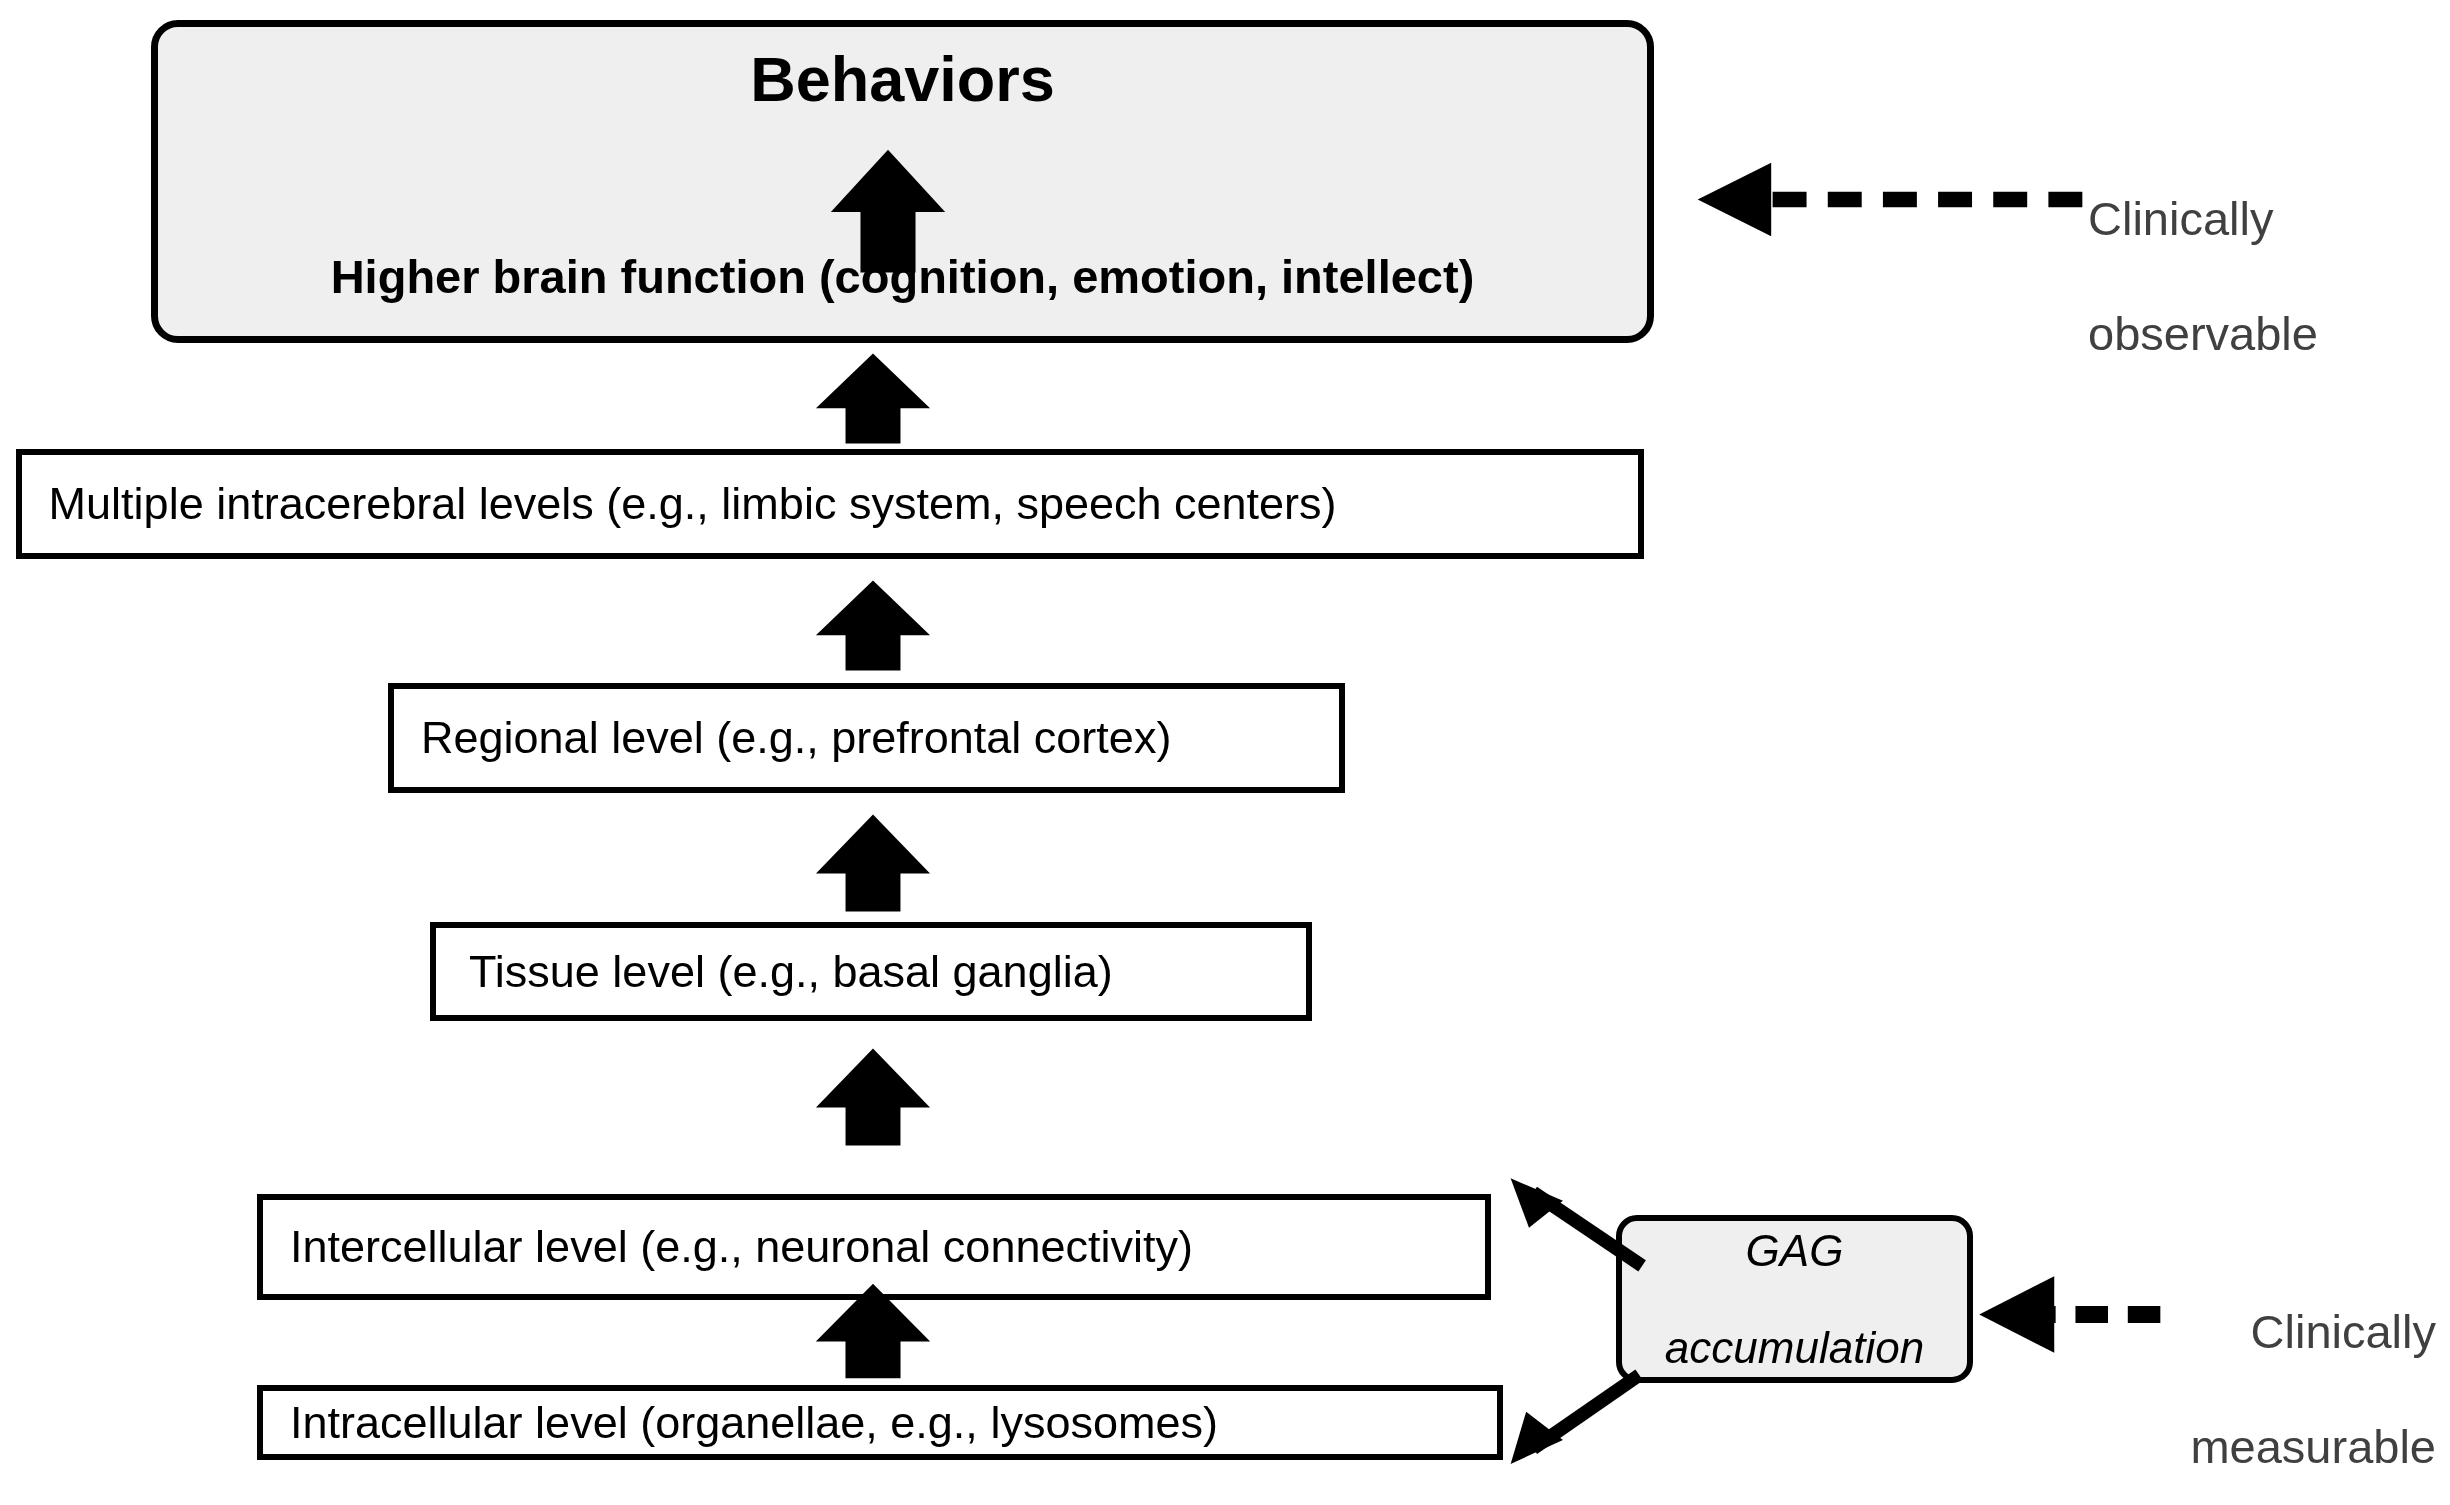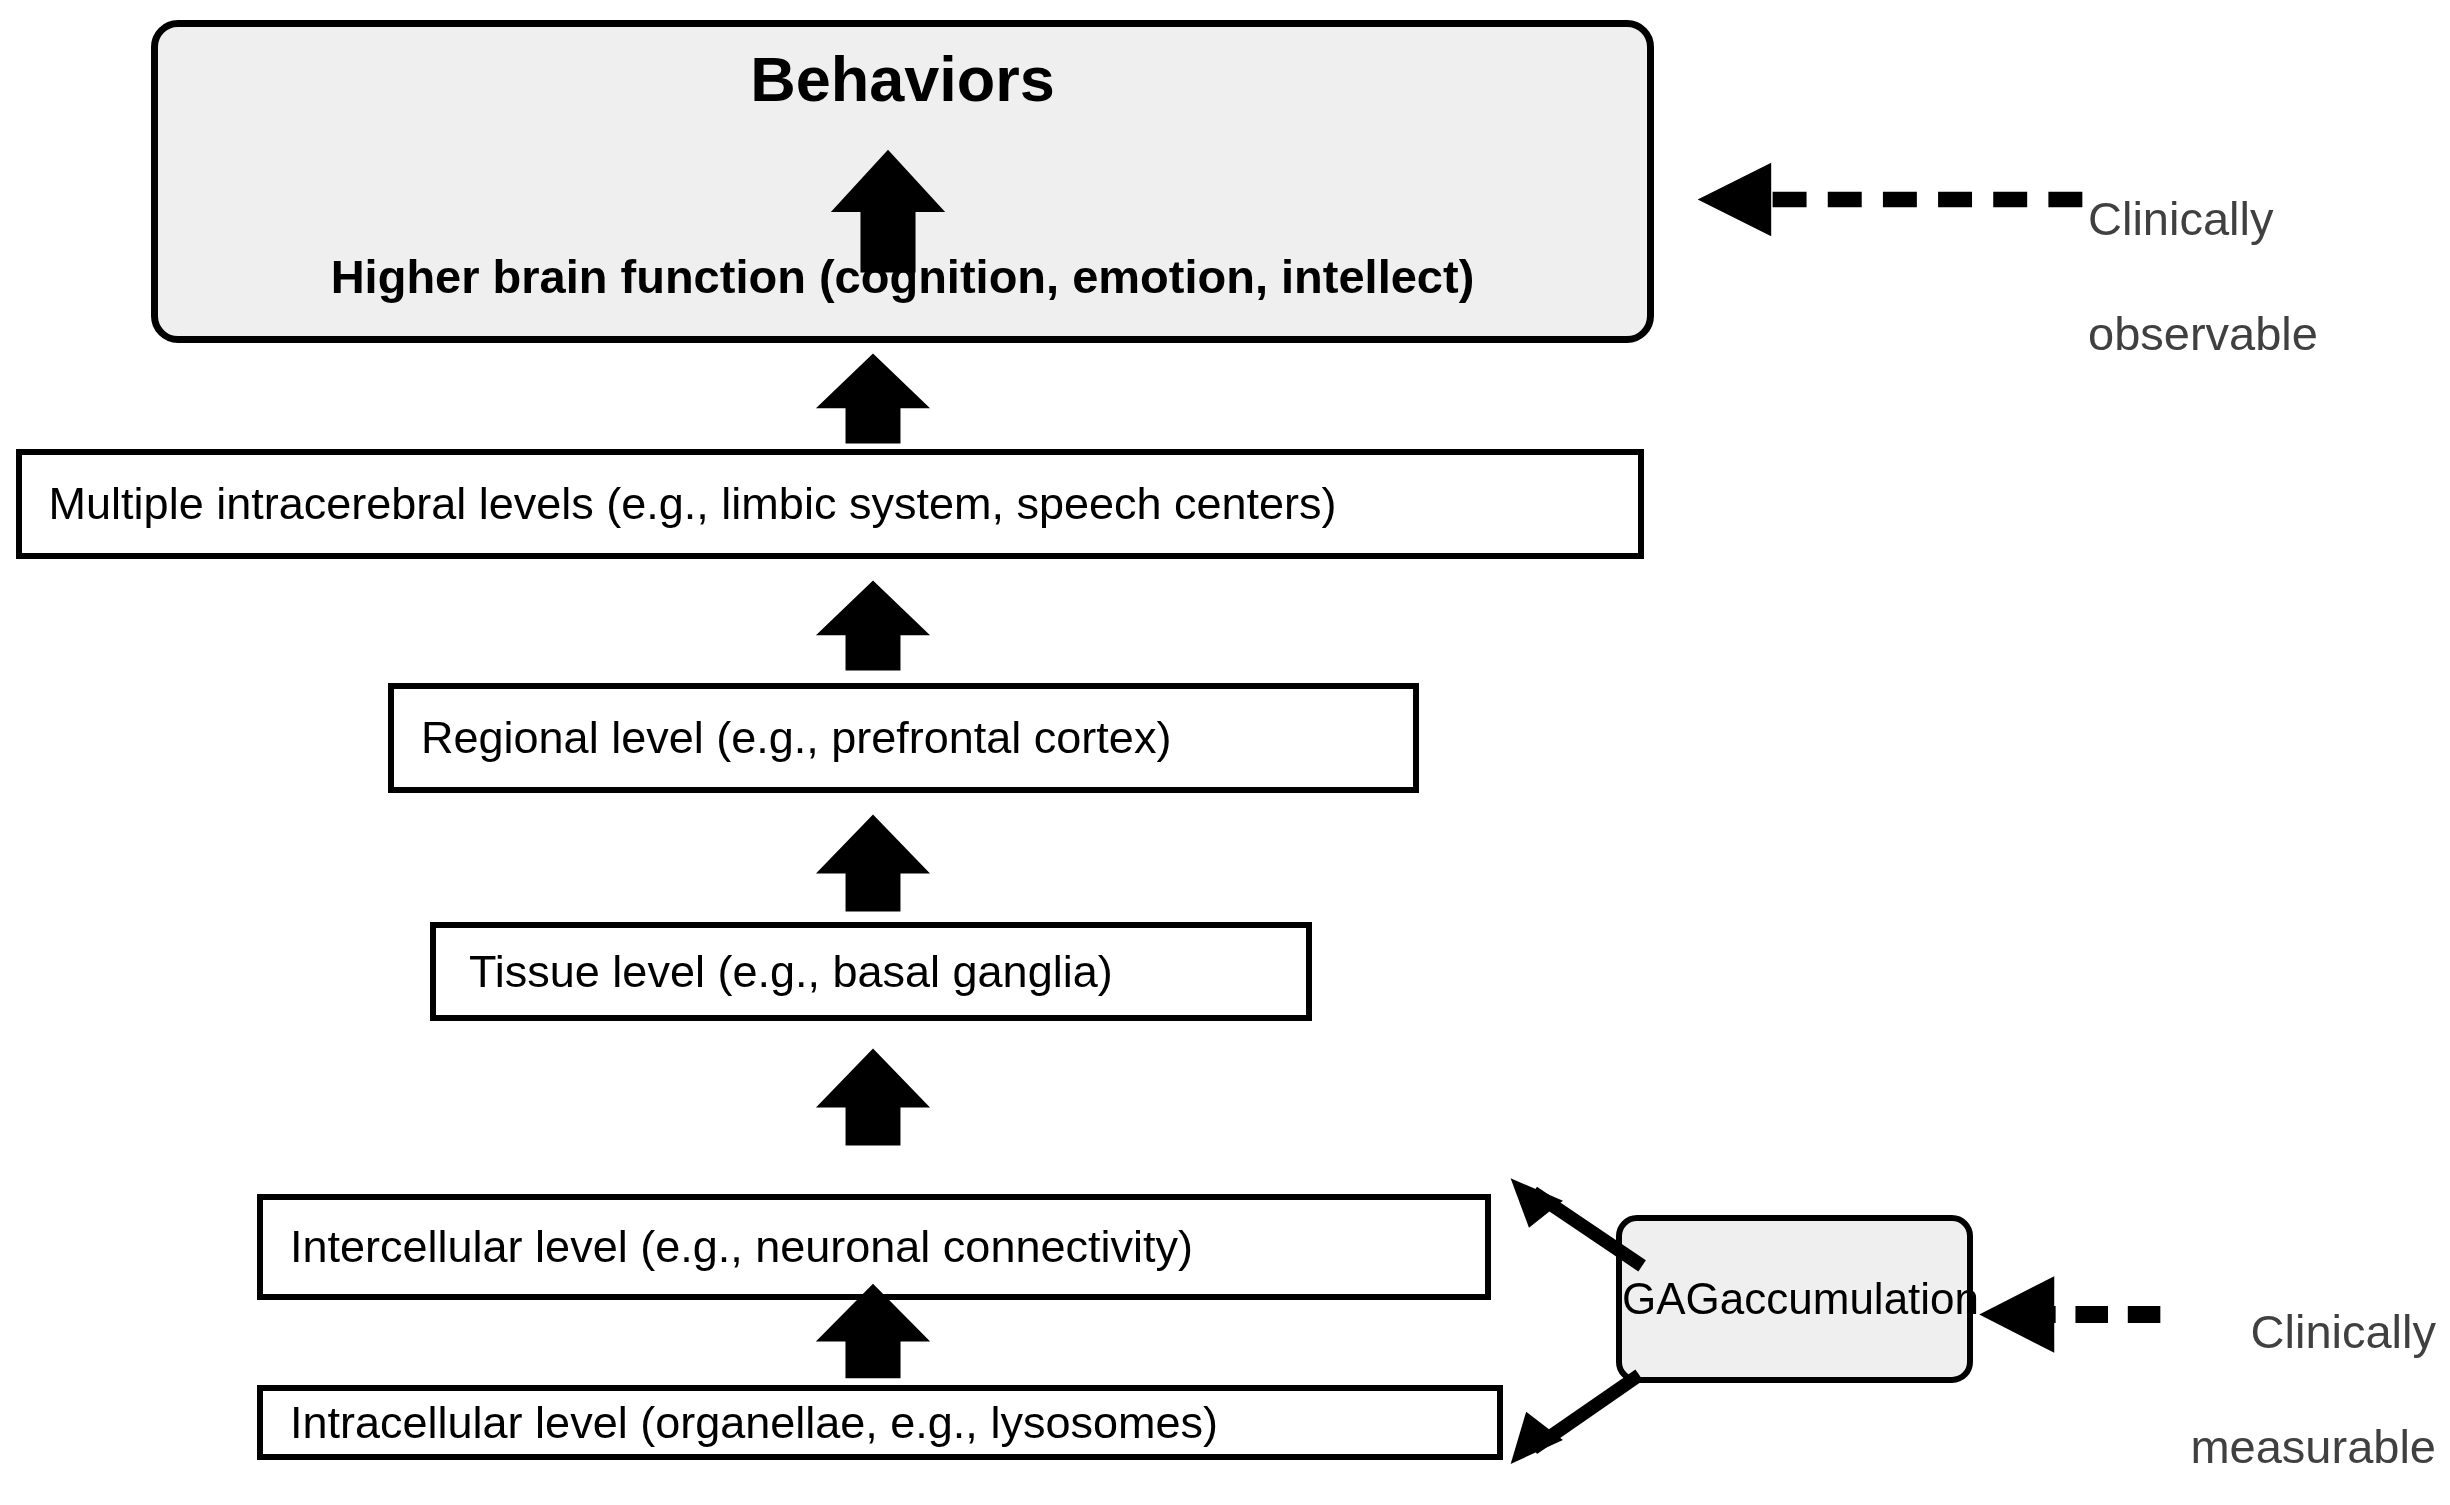--- a/index.html
+++ b/index.html
@@ -103,21 +103,21 @@
   </svg>
 
   <div class="box" style="left:15.6px;top:449px;width:1628px;height:110px;">
     <span class="box-label" style="padding-left:27px;">Multiple intracerebral levels (e.g., limbic system, speech centers)</span>
   </div>
 
   <svg class="up-arrow" style="left:813px;top:579px;" width="120" height="93" viewBox="0 0 170 132">
     <polygon points="85,2 166,80 124,80 124,130 46,130 46,80 4,80" fill="#000000"></polygon>
   </svg>
 
-  <div class="box" style="left:388px;top:683px;width:1031px;height:110px;">
+  <div class="box" style="left:388px;top:683px;width:957px;height:110px;">
     <span class="box-label" style="padding-left:27px;">Regional level (e.g., prefrontal cortex)</span>
   </div>
 
   <svg class="up-arrow" style="left:813px;top:813px;" width="120" height="100" viewBox="0 0 170 142">
     <polygon points="85,2 166,86 124,86 124,140 46,140 46,86 4,86" fill="#000000"></polygon>
   </svg>
 
   <div class="box" style="left:430px;top:922px;width:882px;height:99px;">
     <span class="box-label" style="padding-left:33px;">Tissue level (e.g., basal ganglia)</span>
   </div>
@@ -131,21 +131,21 @@
   </div>
 
   <svg class="up-arrow" style="left:813px;top:1282px;" width="120" height="98" viewBox="0 0 170 138">
     <polygon points="85,2 166,84 124,84 124,136 46,136 46,84 4,84" fill="#000000"></polygon>
   </svg>
 
   <div class="box" style="left:257px;top:1385px;width:1246px;height:75px;">
     <span class="box-label" style="padding-left:27px;">Intracellular level (organellae, e.g., lysosomes)</span>
   </div>
 
-  <div class="box rounded shaded" id="gag-box" style="left:1616px;top:1215px;width:357px;height:168px;border-radius:21px;border-width:6.4px;flex-direction:row;justify-content:flex-start;">
+  <div class="box rounded shaded" id="gag-box" style="left:1616px;top:1215px;width:357px;height:168px;border-radius:21px;border-width:6.4px;flex-direction:column;justify-content:space-between;font-style:italic;">
     <span class="box-label">GAG</span>
     <span class="box-label">accumulation</span>
   </div>
 
   <svg class="diag-arrow" style="left:1492px;top:1174px;" width="156" height="99" viewBox="0 0 220 140">
     <line x1="212" y1="130" x2="58" y2="26" stroke="#000000" stroke-width="19" stroke-linecap="butt"></line>
     <polygon points="26,6 100,38 52,76" fill="#000000"></polygon>
   </svg>
 
   <svg class="diag-arrow" style="left:1492px;top:1365px;" width="156" height="106" viewBox="0 0 220 150">

